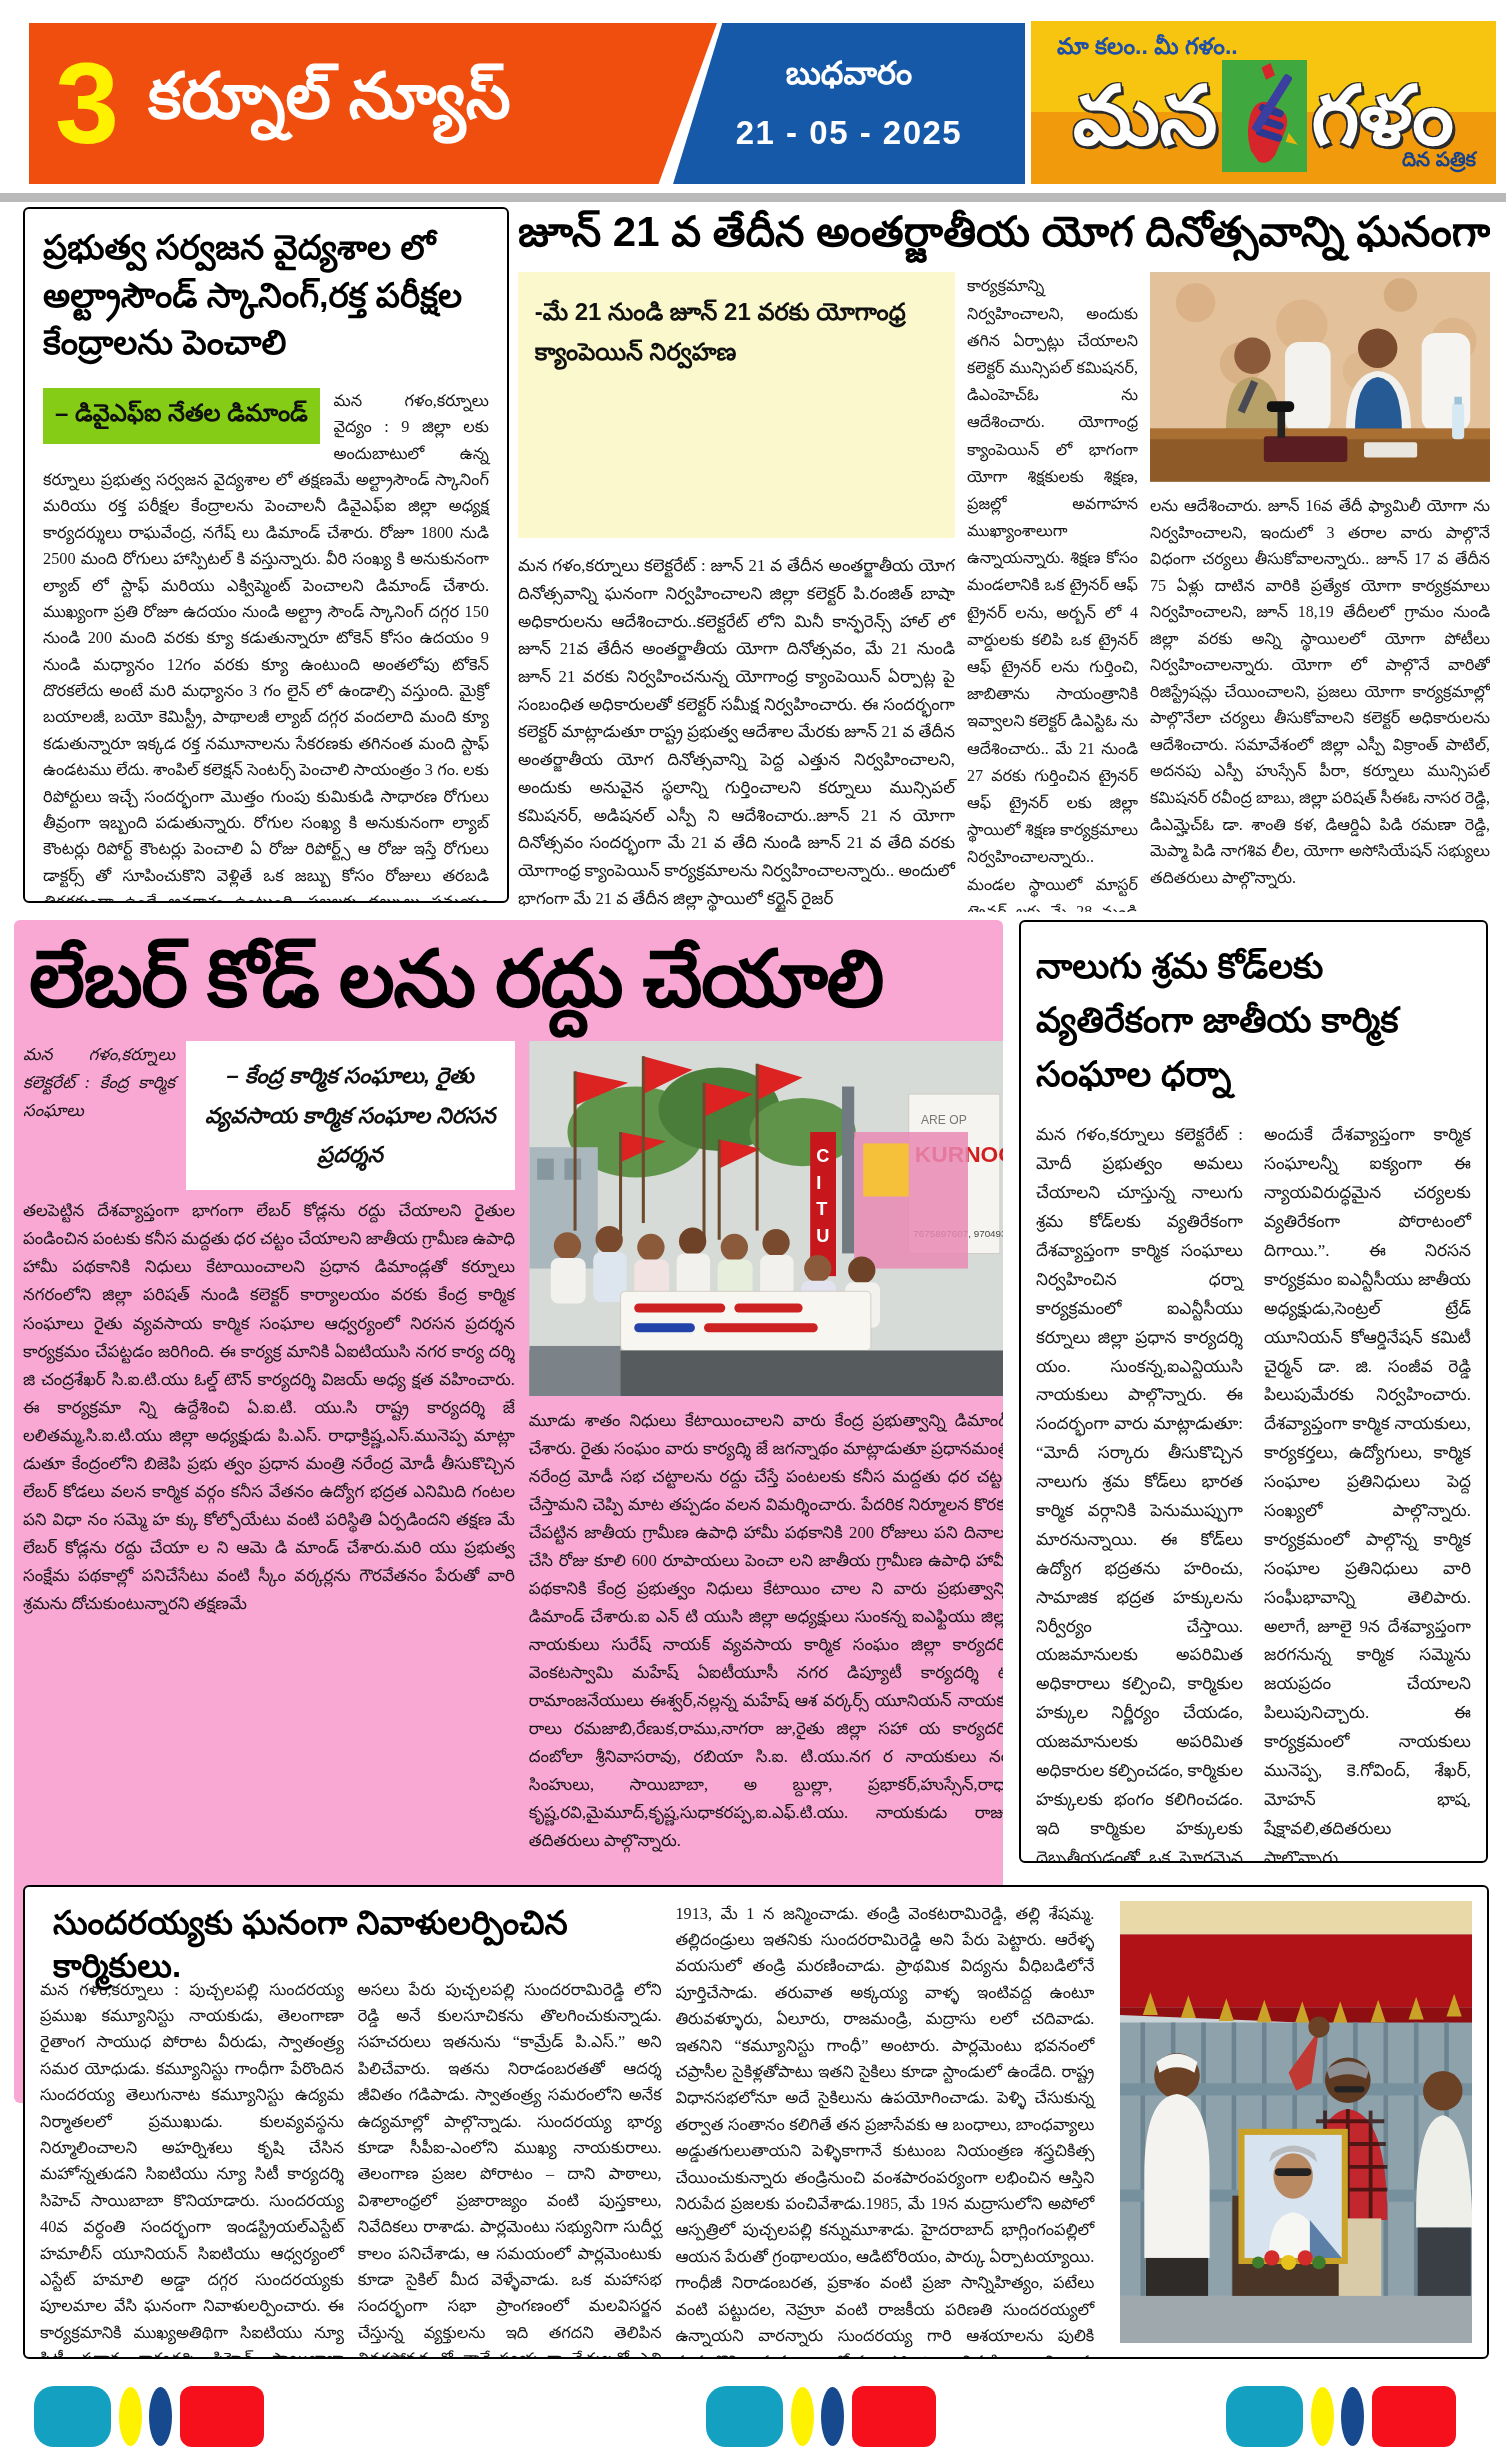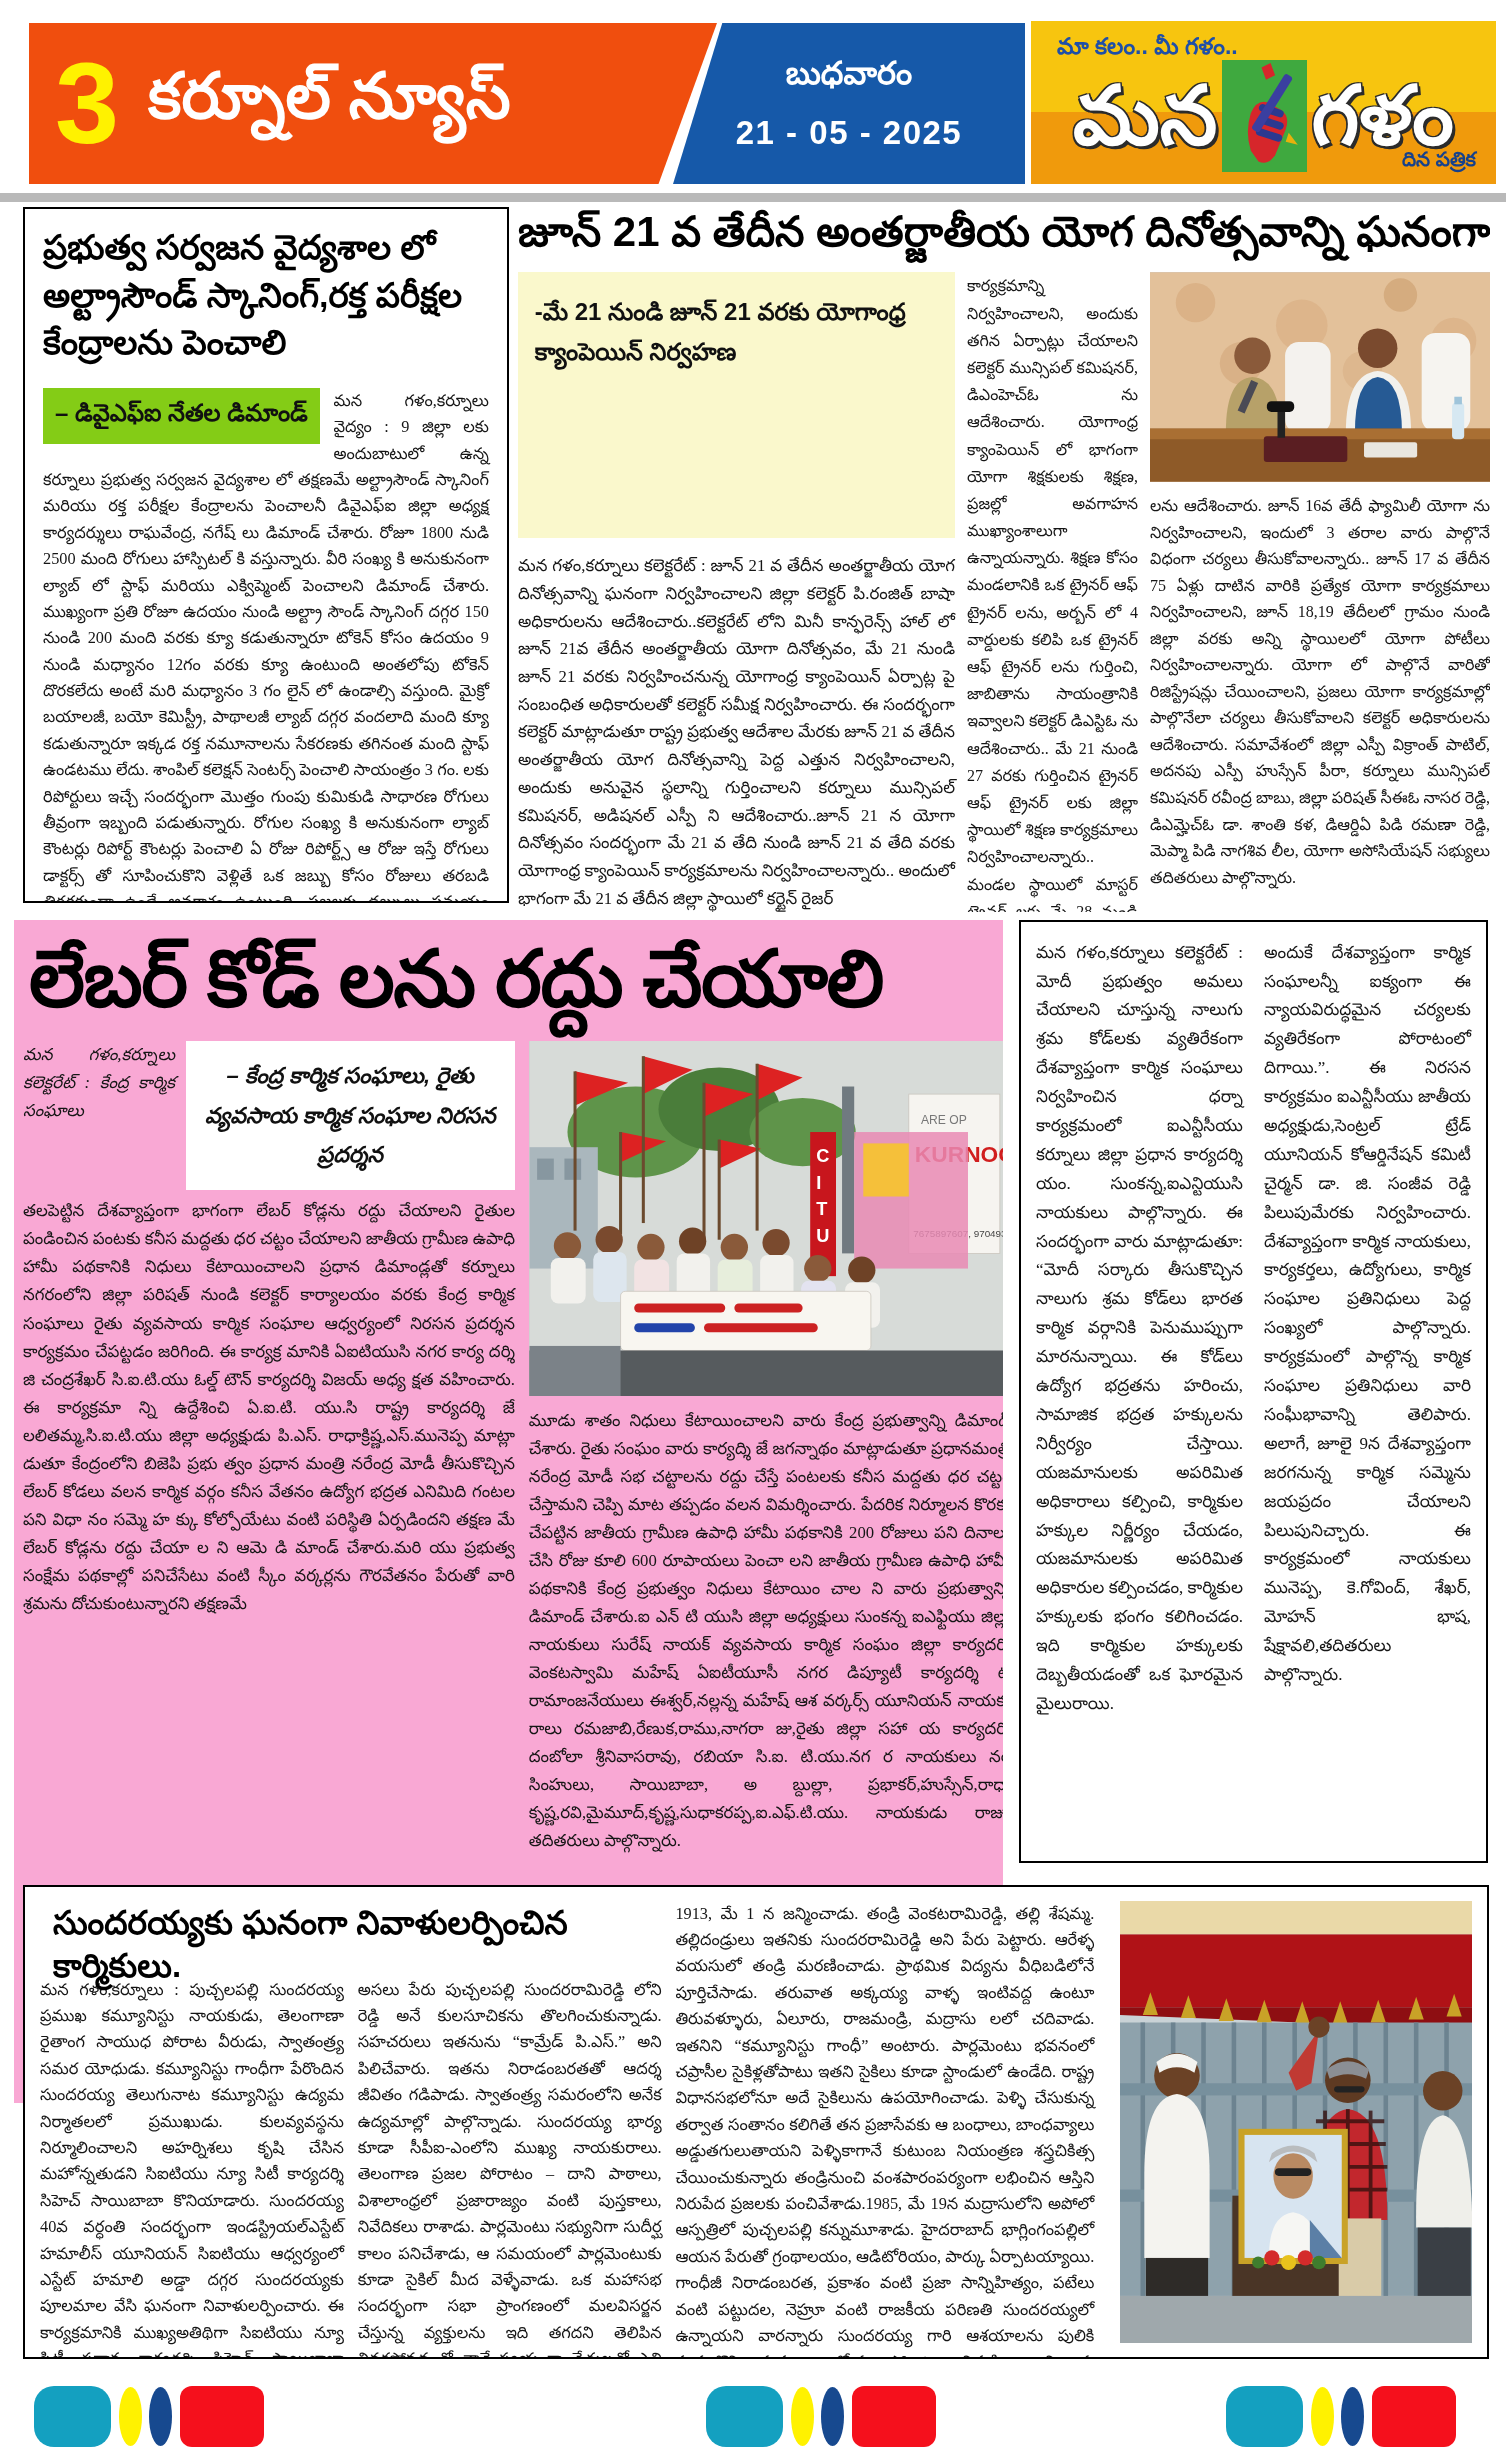--- a/index.html
+++ b/index.html
@@ -32,21 +32,21 @@
   .logo-main{position:absolute;left:0;right:0;top:39px;display:flex;justify-content:center;align-items:center;gap:4.6px;text-align:center;}
   .logo-word{
     color:#fff;font-size:82px;font-weight:bold;font-family:"Liberation Sans",sans-serif;line-height:1.1;
     text-shadow:3px 3px 0 #2b2b2b,-1.5px 1.5px 0 #2b2b2b,1.5px -1.5px 0 #2b2b2b,-1.5px -1.5px 0 #2b2b2b;
   }
   .logo-fist{width:85px;height:112px;background:#3FA93F;position:relative;flex:0 0 auto;}
   .logo-sub{position:absolute;right:20px;bottom:7.6px;color:#16418C;font-weight:bold;font-size:20px;font-family:"Liberation Sans",sans-serif;}
   .header-rule{position:absolute;left:0;top:193px;width:1507px;height:9px;background:#b9b9b9;}
 
   
-  .art-box{position:absolute;box-sizing:border-box;overflow:hidden;background:#fff;}
+  .art-box{position:absolute;box-sizing:border-box;overflow:hidden;background:#fff;border-radius:6px;}
   .bordered{border:2.3px solid #000;}
   .headline{font-family:"Liberation Sans",sans-serif;font-weight:bold;color:#000;margin:0;}
   .bodytext{text-align:justify;color:#151515;}
 
   
   #art1{left:23px;top:207px;width:486px;height:696px;padding:15px 18px;}
   #art1 .headline{font-size:34px;line-height:1.4;margin-bottom:21px;}
   #art1 .byline{float:left;background:#84cc16;font-size:24px;font-weight:bold;font-family:"Liberation Sans",sans-serif;padding:11px 12px;margin:0 13.7px 7.6px 0;}
   #art1 .bodytext{font-size:16.3px;line-height:1.62;}
 
@@ -265,20 +265,21 @@
           <rect x="0" y="408" width="634" height="60" fill="#565B5E"></rect>
           <rect x="0" y="402" width="120" height="66" fill="#7B8288"></rect>
         </svg>
       </div>
       <div class="bodytext">మూడు శాతం నిధులు కేటాయించాలని వారు కేంద్ర ప్రభుత్వాన్ని డిమాండ్ చేశారు. రైతు సంఘం వారు కార్యద్శి జే జగన్నాథం మాట్లాడుతూ ప్రధానమంత్రి నరేంద్ర మోడీ సభ చట్టాలను రద్దు చేస్తే పంటలకు కనీస మద్దతు ధర చట్టం చేస్తామని చెప్పి మాట తప్పడం వలన విమర్శించారు. పేదరిక నిర్మూలన కొరకు చేపట్టిన జాతీయ గ్రామీణ ఉపాధి హామీ పథకానికి 200 రోజులు పని దినాలు చేసి రోజు కూలి 600 రూపాయలు పెంచా లని జాతీయ గ్రామీణ ఉపాధి హామీ పథకానికి కేంద్ర ప్రభుత్వం నిధులు కేటాయిం చాల ని వారు ప్రభుత్వాన్ని డిమాండ్ చేశారు.ఐ ఎన్ టి యుసి జిల్లా అధ్యక్షులు సుంకన్న ఐఎఫ్టియు జిల్లా నాయకులు సురేష్ నాయక్ వ్యవసాయ కార్మిక సంఘం జిల్లా కార్యదర్శి వెంకటస్వామి మహేష్ ఏఐటీయూసీ నగర డిప్యూటీ కార్యదర్శి టి రామాంజనేయులు ఈశ్వర్,నల్లన్న మహేష్ ఆశ వర్కర్స్ యూనియన్ నాయకు రాలు రమజాబి,రేణుక,రాము,నాగరా జు,రైతు జిల్లా సహా య కార్యదర్శి దంబోలా శ్రీనివాసరావు, రబియా సి.ఐ. టి.యు.నగ ర నాయకులు నర సింహులు, సాయిబాబా, అ బ్దుల్లా, ప్రభాకర్,హుస్సేన్,రాధా కృష్ణ,రవి,మైమూద్,కృష్ణ,సుధాకరప్ప,ఐ.ఎఫ్.టి.యు. నాయకుడు రాజు, తదితరులు పాల్గొన్నారు.</div>
     </div>
   </div>
 </div>
 
 <div id="art3" class="art-box bordered">
+  <h1 class="headline">నాలుగు శ్రమ కోడ్‌లకు వ్యతిరేకంగా జాతీయ కార్మిక సంఘాల ధర్నా</h1>
   <div class="art3-cols">
     <div class="bodytext">మన గళం,కర్నూలు కలెక్టరేట్ : మోదీ ప్రభుత్వం అమలు చేయాలని చూస్తున్న నాలుగు శ్రమ కోడ్‌లకు వ్యతిరేకంగా దేశవ్యాప్తంగా కార్మిక సంఘాలు నిర్వహించిన ధర్నా కార్యక్రమంలో ఐఎన్టీసీయు కర్నూలు జిల్లా ప్రధాన కార్యదర్శి యం. సుంకన్న,ఐఎన్టియుసి నాయకులు పాల్గొన్నారు. ఈ సందర్భంగా వారు మాట్లాడుతూ: “మోదీ సర్కారు తీసుకొచ్చిన నాలుగు శ్రమ కోడ్‌లు భారత కార్మిక వర్గానికి పెనుముప్పుగా మారనున్నాయి. ఈ కోడ్‌లు ఉద్యోగ భద్రతను హరించు, సామాజిక భద్రత హక్కులను నిర్వీర్యం చేస్తాయి. యజమానులకు అపరిమిత అధికారాలు కల్పించి, కార్మికుల హక్కుల నిర్ణీర్యం చేయడం, యజమానులకు అపరిమిత అధికారుల కల్పించడం, కార్మికుల హక్కులకు భంగం కలిగించడం. ఇది కార్మికుల హక్కులకు దెబ్బతీయడంతో ఒక ఘోరమైన మైలురాయి.</div>
     <div class="bodytext">అందుకే దేశవ్యాప్తంగా కార్మిక సంఘాలన్నీ ఐక్యంగా ఈ న్యాయవిరుద్ధమైన చర్యలకు వ్యతిరేకంగా పోరాటంలో దిగాయి.”. ఈ నిరసన కార్యక్రమం ఐఎన్టీసీయు జాతీయ అధ్యక్షుడు,సెంట్రల్ ట్రేడ్ యూనియన్ కోఆర్డినేషన్ కమిటీ చైర్మన్ డా. జి. సంజీవ రెడ్డి పిలుపుమేరకు నిర్వహించారు. దేశవ్యాప్తంగా కార్మిక నాయకులు, కార్యకర్తలు, ఉద్యోగులు, కార్మిక సంఘాల ప్రతినిధులు పెద్ద సంఖ్యలో పాల్గొన్నారు. కార్యక్రమంలో పాల్గొన్న కార్మిక సంఘాల ప్రతినిధులు వారి సంఘీభావాన్ని తెలిపారు. అలాగే, జూలై 9న దేశవ్యాప్తంగా జరగనున్న కార్మిక సమ్మెను జయప్రదం చేయాలని పిలుపునిచ్చారు. ఈ కార్యక్రమంలో నాయకులు మునెప్ప, కె.గోవింద్, శేఖర్, మోహన్ భాష, షేక్షావలి,తదితరులు పాల్గొన్నారు.</div>
   </div>
 </div>
 
 <div id="art4" class="art-box bordered">
   <h1 class="headline">సుందరయ్యకు ఘనంగా నివాళులర్పించిన కార్మికులు.</h1>
   <div class="art4-row">
     <div class="art4-c art4-c1 bodytext">మన గళం,కర్నూలు :  పుచ్చలపల్లి సుందరయ్య ప్రముఖ కమ్యూనిస్టు నాయకుడు, తెలంగాణా రైతాంగ సాయుధ పోరాట వీరుడు, స్వాతంత్ర్య సమర యోధుడు. కమ్యూనిస్టు గాంధీగా పేరొందిన సుందరయ్య తెలుగునాట కమ్యూనిస్టు ఉద్యమ నిర్మాతలలో ప్రముఖుడు. కులవ్యవస్థను నిర్మూలించాలని అహర్నిశలు కృషి చేసిన  మహోన్నతుడని సిఐటియు న్యూ సిటీ కార్యదర్శి సిహెచ్ సాయిబాబా కొనియాడారు. సుందరయ్య 40వ వర్ధంతి సందర్భంగా ఇండస్ట్రియల్ఎస్టేట్ హమాలీస్ యూనియన్ సిఐటియు ఆధ్వర్యంలో ఎస్టేట్ హమాలి అడ్డా దగ్గర సుందరయ్యకు పూలమాల వేసి ఘనంగా నివాళులర్పించారు. ఈ కార్యక్రమానికి ముఖ్యఅతిథిగా సిఐటియు న్యూ సిటీ ప్రధాన కార్యదర్శి సిహెచ్ సాయిబాబా సిఐటియు నగర నాయకులు కే.ప్రభాకరు మరియు హమాలి కార్మికులు సుందరయ్యచిత్రపటానికి పూలమాల వేసి ఘనంగా నివాళులర్పించారు. ఈ సందర్భంగా సాయిబాబా మాట్లాడుతూ సుందరయ్య</div>

